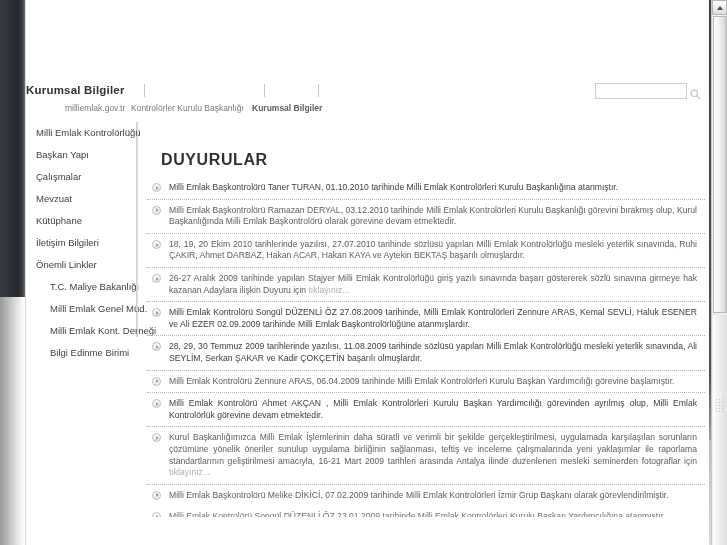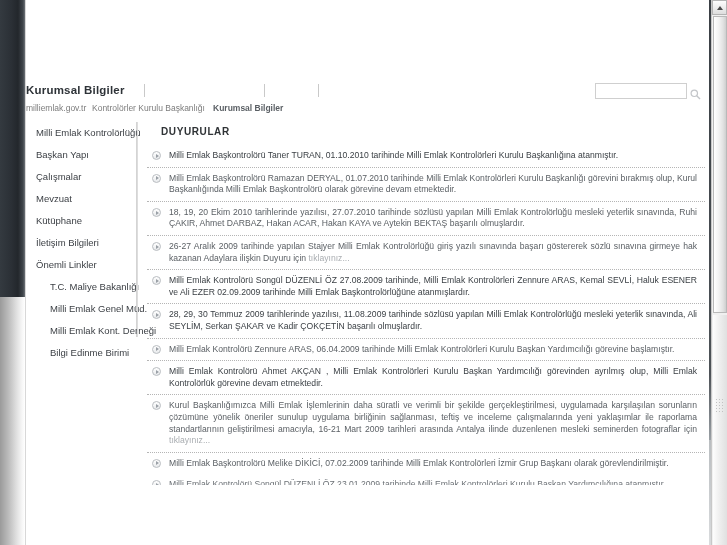--- a/index.html
+++ b/index.html
@@ -130,20 +130,21 @@
     position: absolute;
     left: 0px; top: 27px;
     height: 14px;
   }
   #breadcrumb .crumb {
     position: absolute;
     top: 0;
     font-size: 8.5px;
     color: #7c7c7c;
     white-space: nowrap;
+    padding-left: 39px;
   }
   #breadcrumb .crumb.current {
     color: #5a5f64;
     font-weight: bold;
   }
 
   
   #search-box {
     position: absolute;
     right: 22px; top: 7px;
@@ -197,25 +198,26 @@
   }
 
   
   #main {
     position: absolute;
     left: 147px; top: 120px;
     right: 22px; bottom: 0;
     overflow: hidden;
   }
   #main-title {
-    font-size: 10px;
+    font-size: 16px;
     font-weight: bold;
     color: #2f3336;
     letter-spacing: .6px;
     padding: 6px 0 8px 14px;
+    margin-top: 25px;
   }
   .ann {
     position: relative;
     padding: 5px 8px 5px 22px;
     border-bottom: 1px dotted #b5b5b5;
   }
   .ann:last-child { border-bottom: 0; }
   .ann-text {
     font-size: 8.6px;
     line-height: 11.6px;
@@ -305,21 +307,21 @@
   <div id="main">
     <div id="main-title">DUYURULAR</div>
 
     <div id="ann-list">
         <div class="ann strong">
           <span class="bullet"></span>
           <p class="ann-text">Milli Emlak Başkontrolörü Taner TURAN, 01.10.2010 tarihinde Milli Emlak Kontrolörleri Kurulu Başkanlığına atanmıştır.</p>
         </div>
         <div class="ann">
           <span class="bullet"></span>
-          <p class="ann-text">Milli Emlak Başkontrolörü Ramazan DERYAL, 01.07.2010 tarihinde Milli Emlak Kontrolörleri Kurulu Başkanlığı görevini bırakmış olup, Kurul Başkanlığında Milli Emlak Başkontrolörü olarak görevine devam etmektedir.</p>
+          <p class="ann-text">Milli Emlak Başkontrolörü Ramazan DERYAL, 03.12.2010 tarihinde Milli Emlak Kontrolörleri Kurulu Başkanlığı görevini bırakmış olup, Kurul Başkanlığında Milli Emlak Başkontrolörü olarak görevine devam etmektedir.</p>
         </div>
         <div class="ann">
           <span class="bullet"></span>
           <p class="ann-text">18, 19, 20 Ekim 2010 tarihlerinde yazılısı, 27.07.2010 tarihinde sözlüsü yapılan Milli Emlak Kontrolörlüğü mesleki yeterlik sınavında, Ruhi ÇAKIR, Ahmet DARBAZ, Hakan ACAR, Hakan KAYA ve Aytekin BEKTAŞ başarılı olmuşlardır.</p>
         </div>
         <div class="ann">
           <span class="bullet"></span>
           <p class="ann-text">26-27 Aralık 2009 tarihinde yapılan Stajyer Milli Emlak Kontrolörlüğü giriş yazılı sınavında başarı göstererek sözlü sınavına girmeye hak kazanan Adaylara ilişkin Duyuru için <span class="link">tıklayınız...</span></p>
         </div>
         <div class="ann strong">

